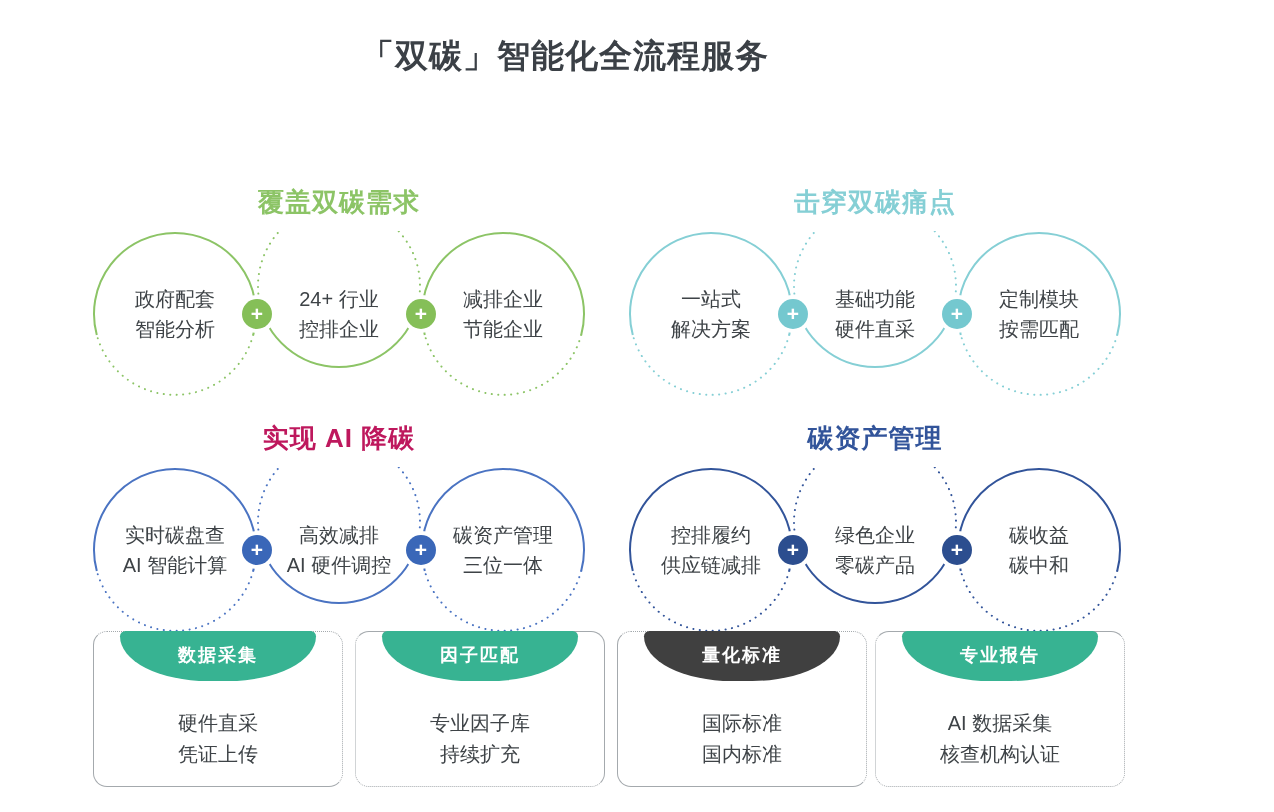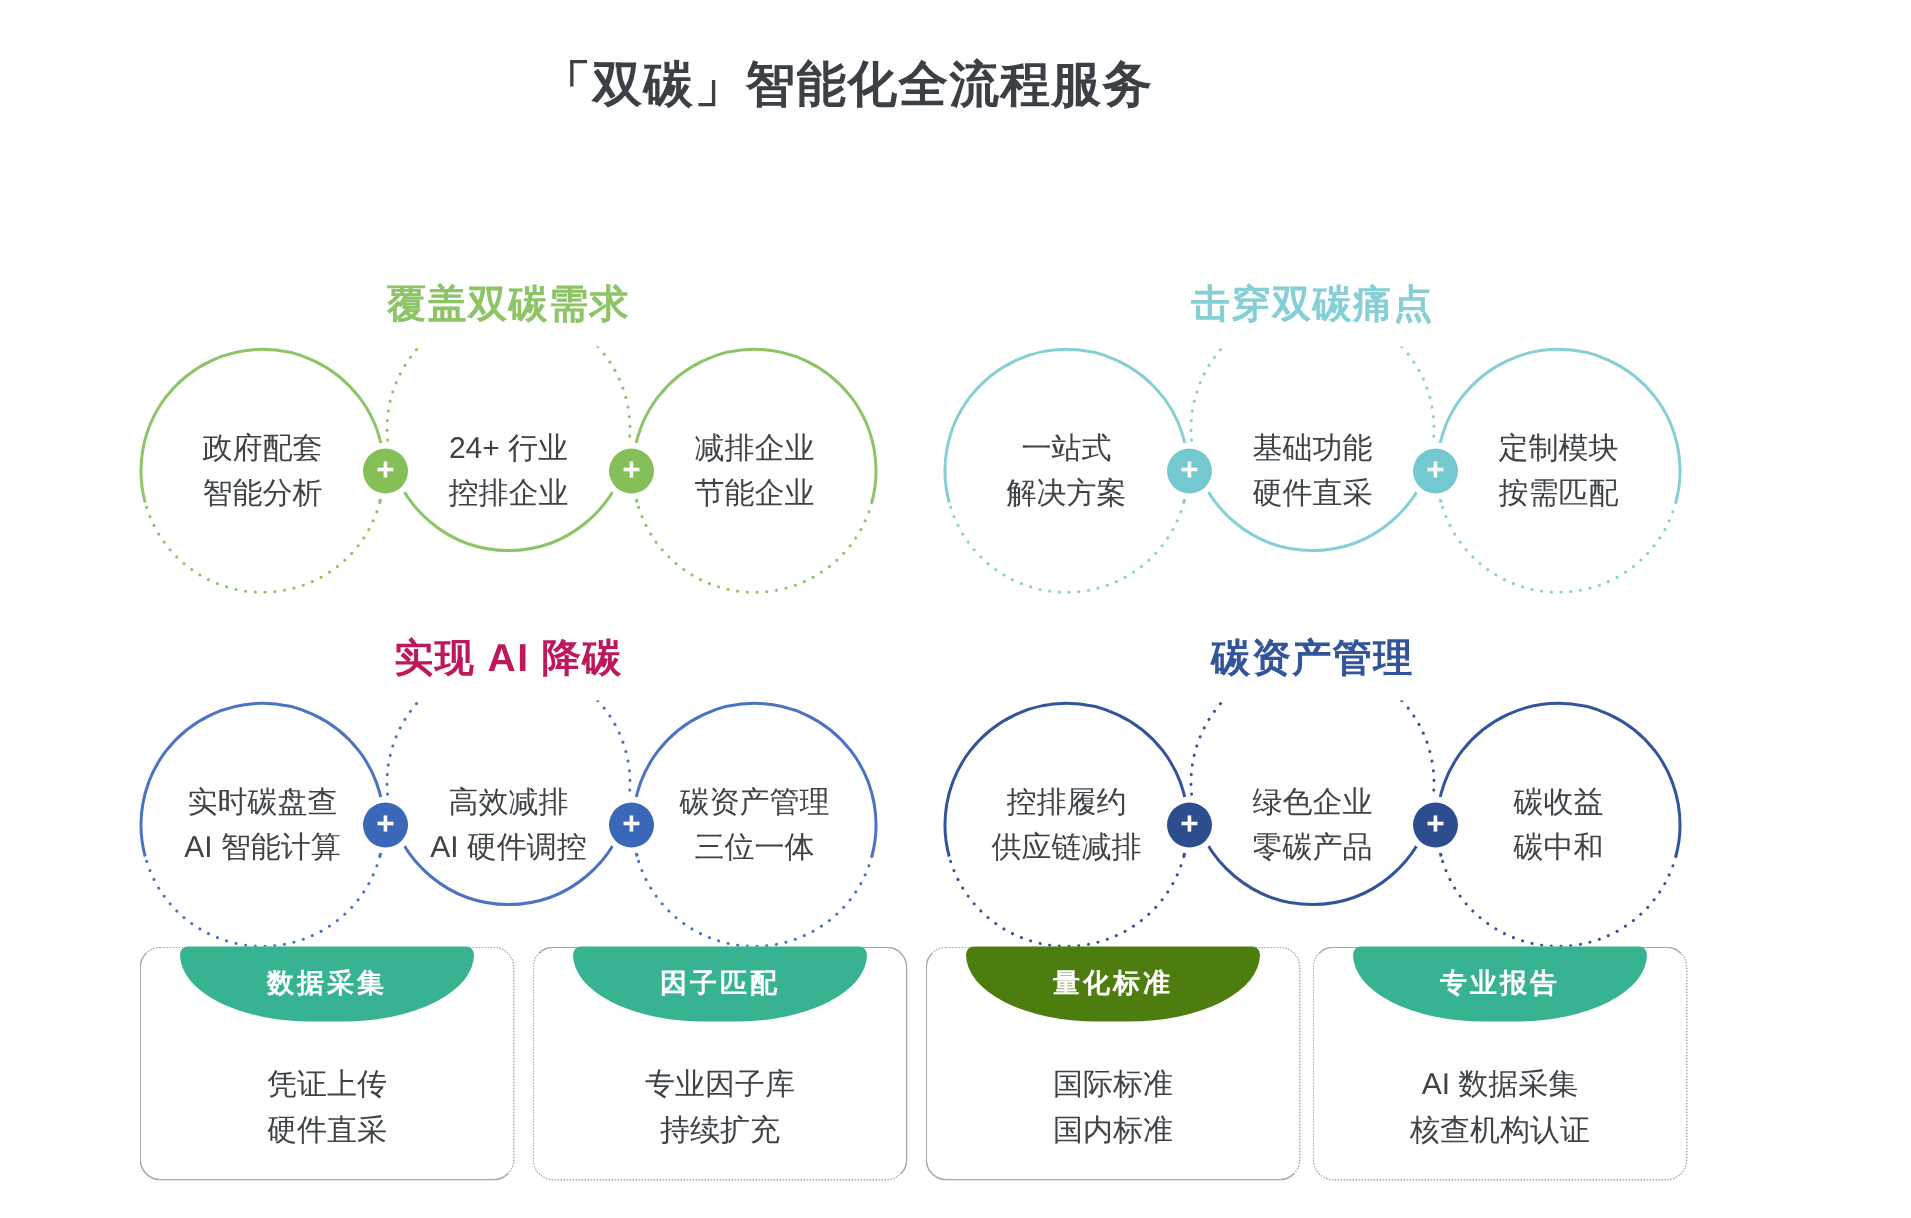--- a/index.html
+++ b/index.html
@@ -192,33 +192,33 @@
           <span>碳收益</span>
           <span>碳中和</span>
         </div>
       </div>
     </div>
   </section>
 
   <div class="card card1" style="left:93px">
     <div class="badge" style="background-color: rgb(55, 179, 146);">数据采集</div>
     <div class="card-body">
+      <div>硬件直采</div>
       <div>凭证上传</div>
-      <div>硬件直采</div>
     </div>
   </div>
   <div class="card card2" style="left:355px">
     <div class="badge" style="background-color: rgb(55, 179, 146);">因子匹配</div>
     <div class="card-body">
       <div>专业因子库</div>
       <div>持续扩充</div>
     </div>
   </div>
   <div class="card card3" style="left:617px">
-    <div class="badge" style="background-color: #4d7c0f;">量化标准</div>
+    <div class="badge" style="background-color: #404040;">量化标准</div>
     <div class="card-body">
       <div>国际标准</div>
       <div>国内标准</div>
     </div>
   </div>
   <div class="card card4" style="left:875px">
     <div class="badge" style="background-color: rgb(55, 179, 146);">专业报告</div>
     <div class="card-body">
       <div>AI 数据采集</div>
       <div>核查机构认证</div>

